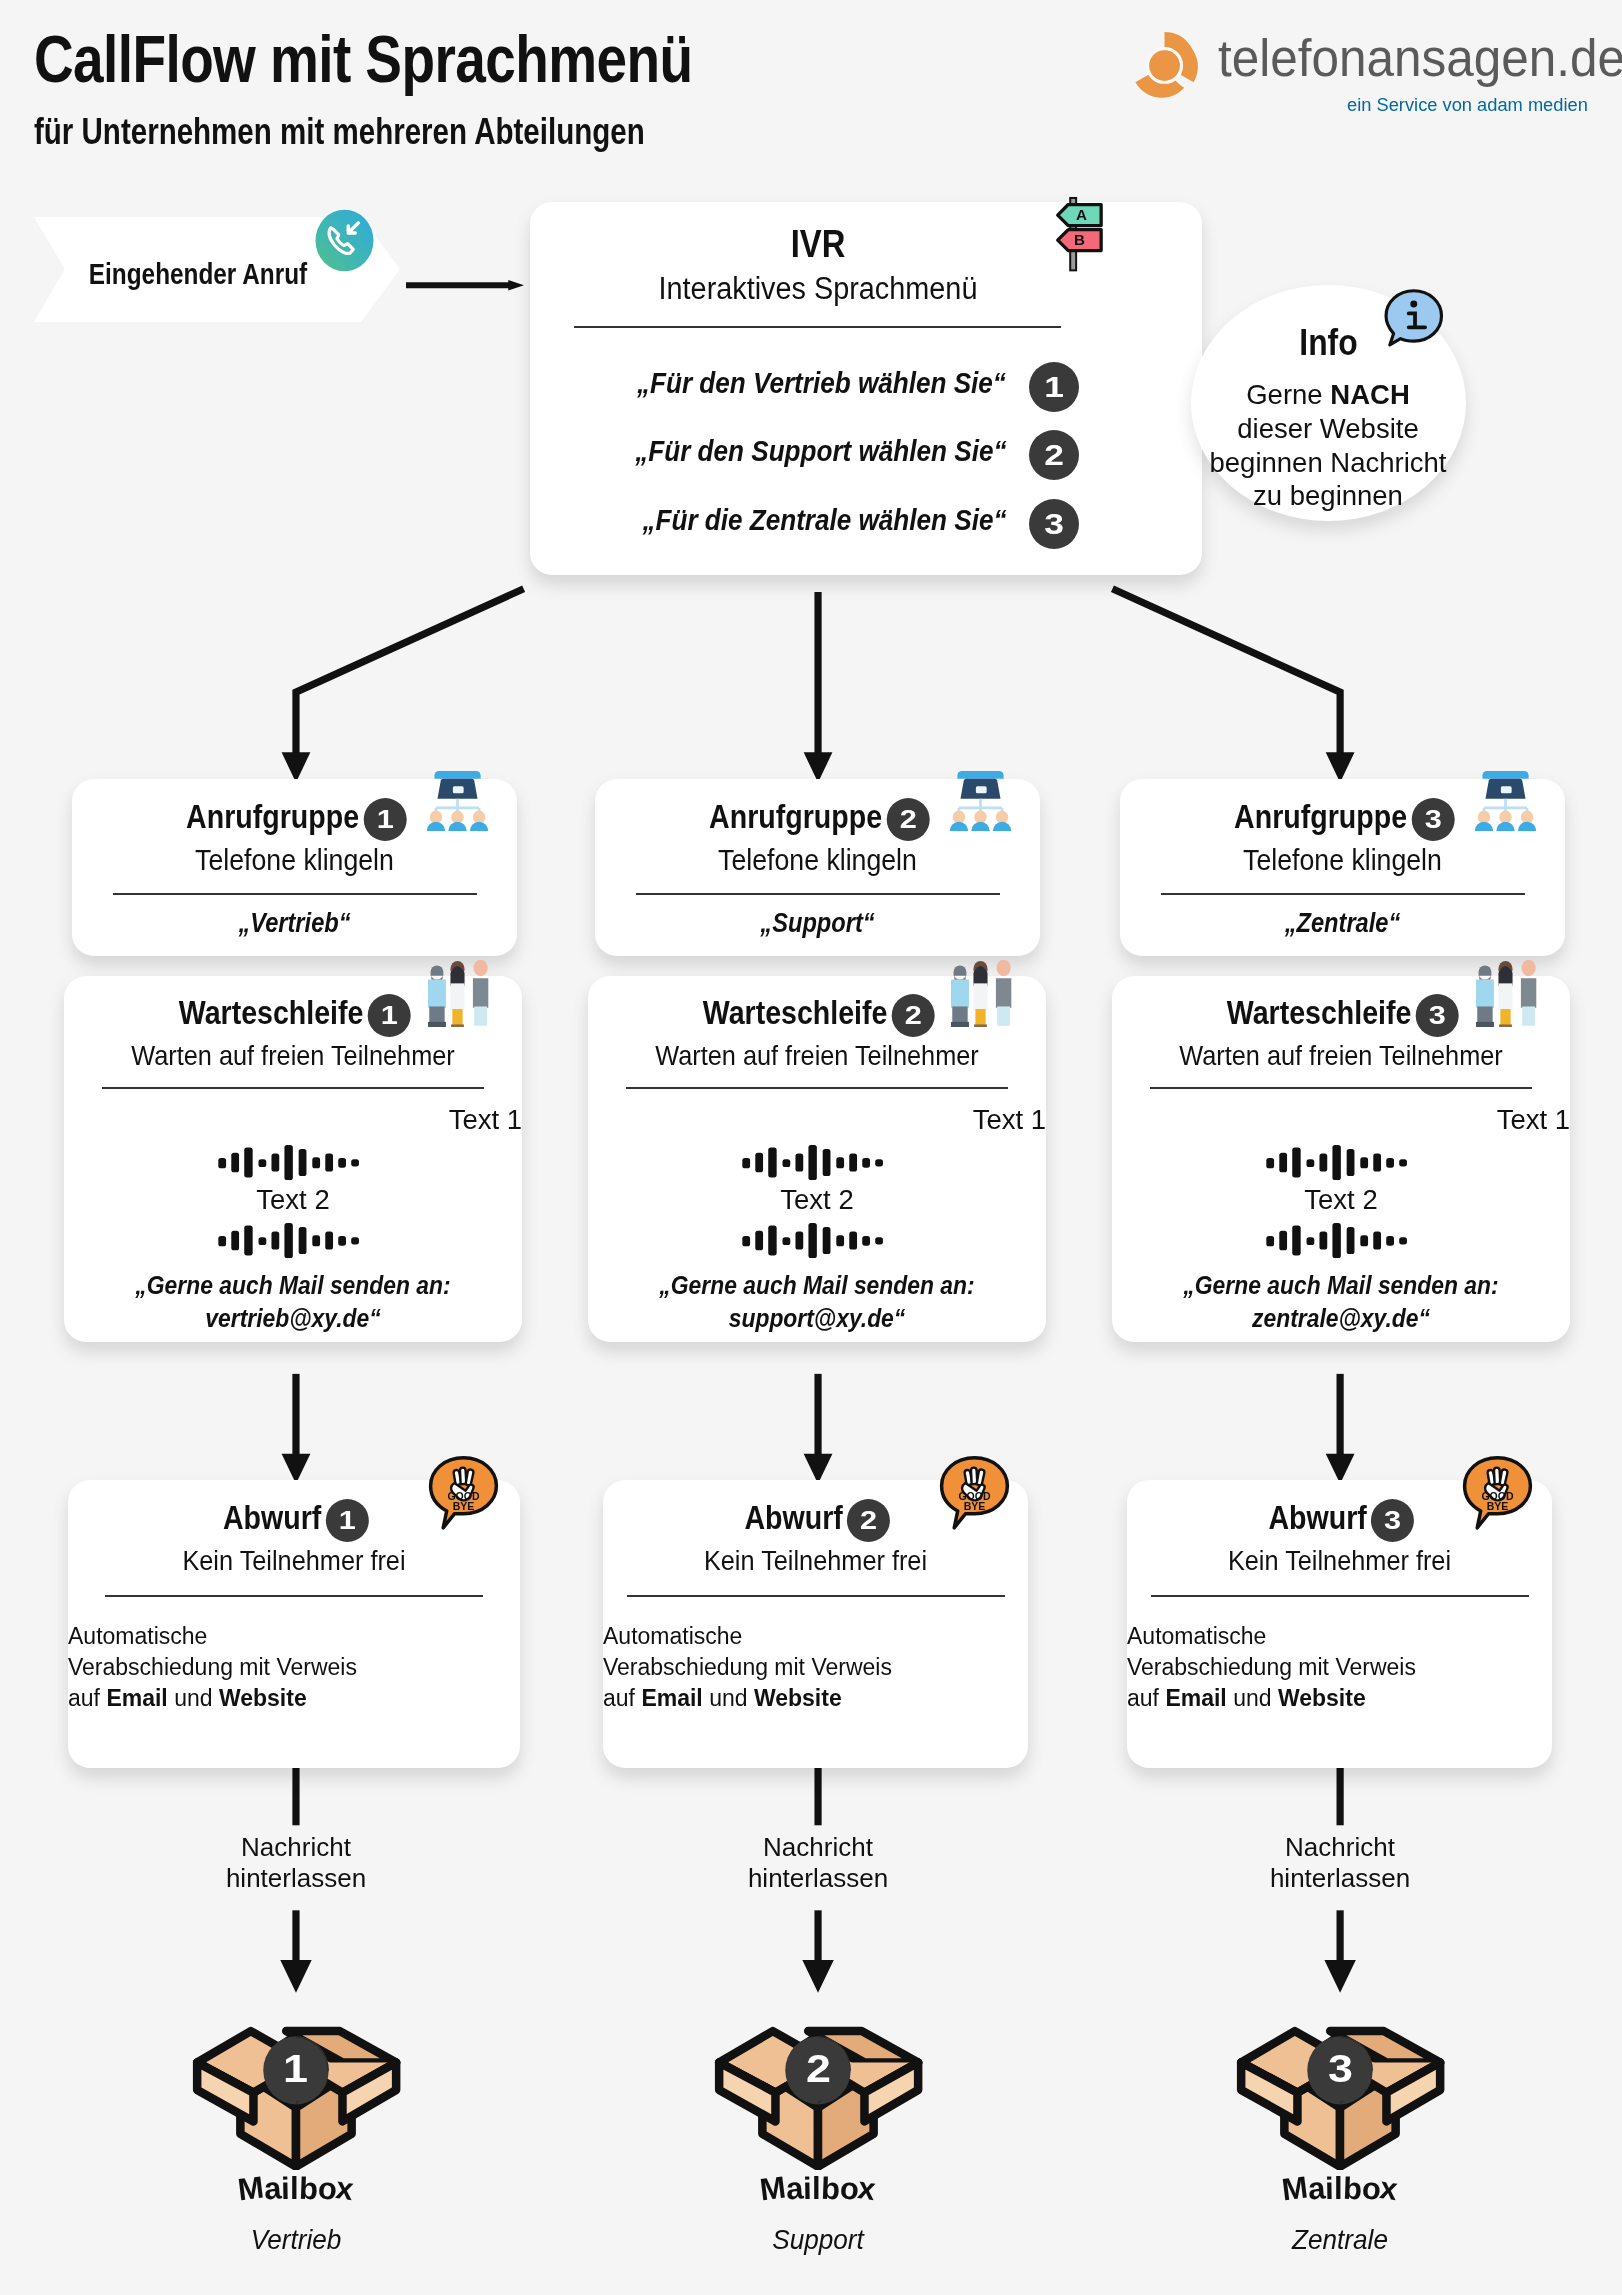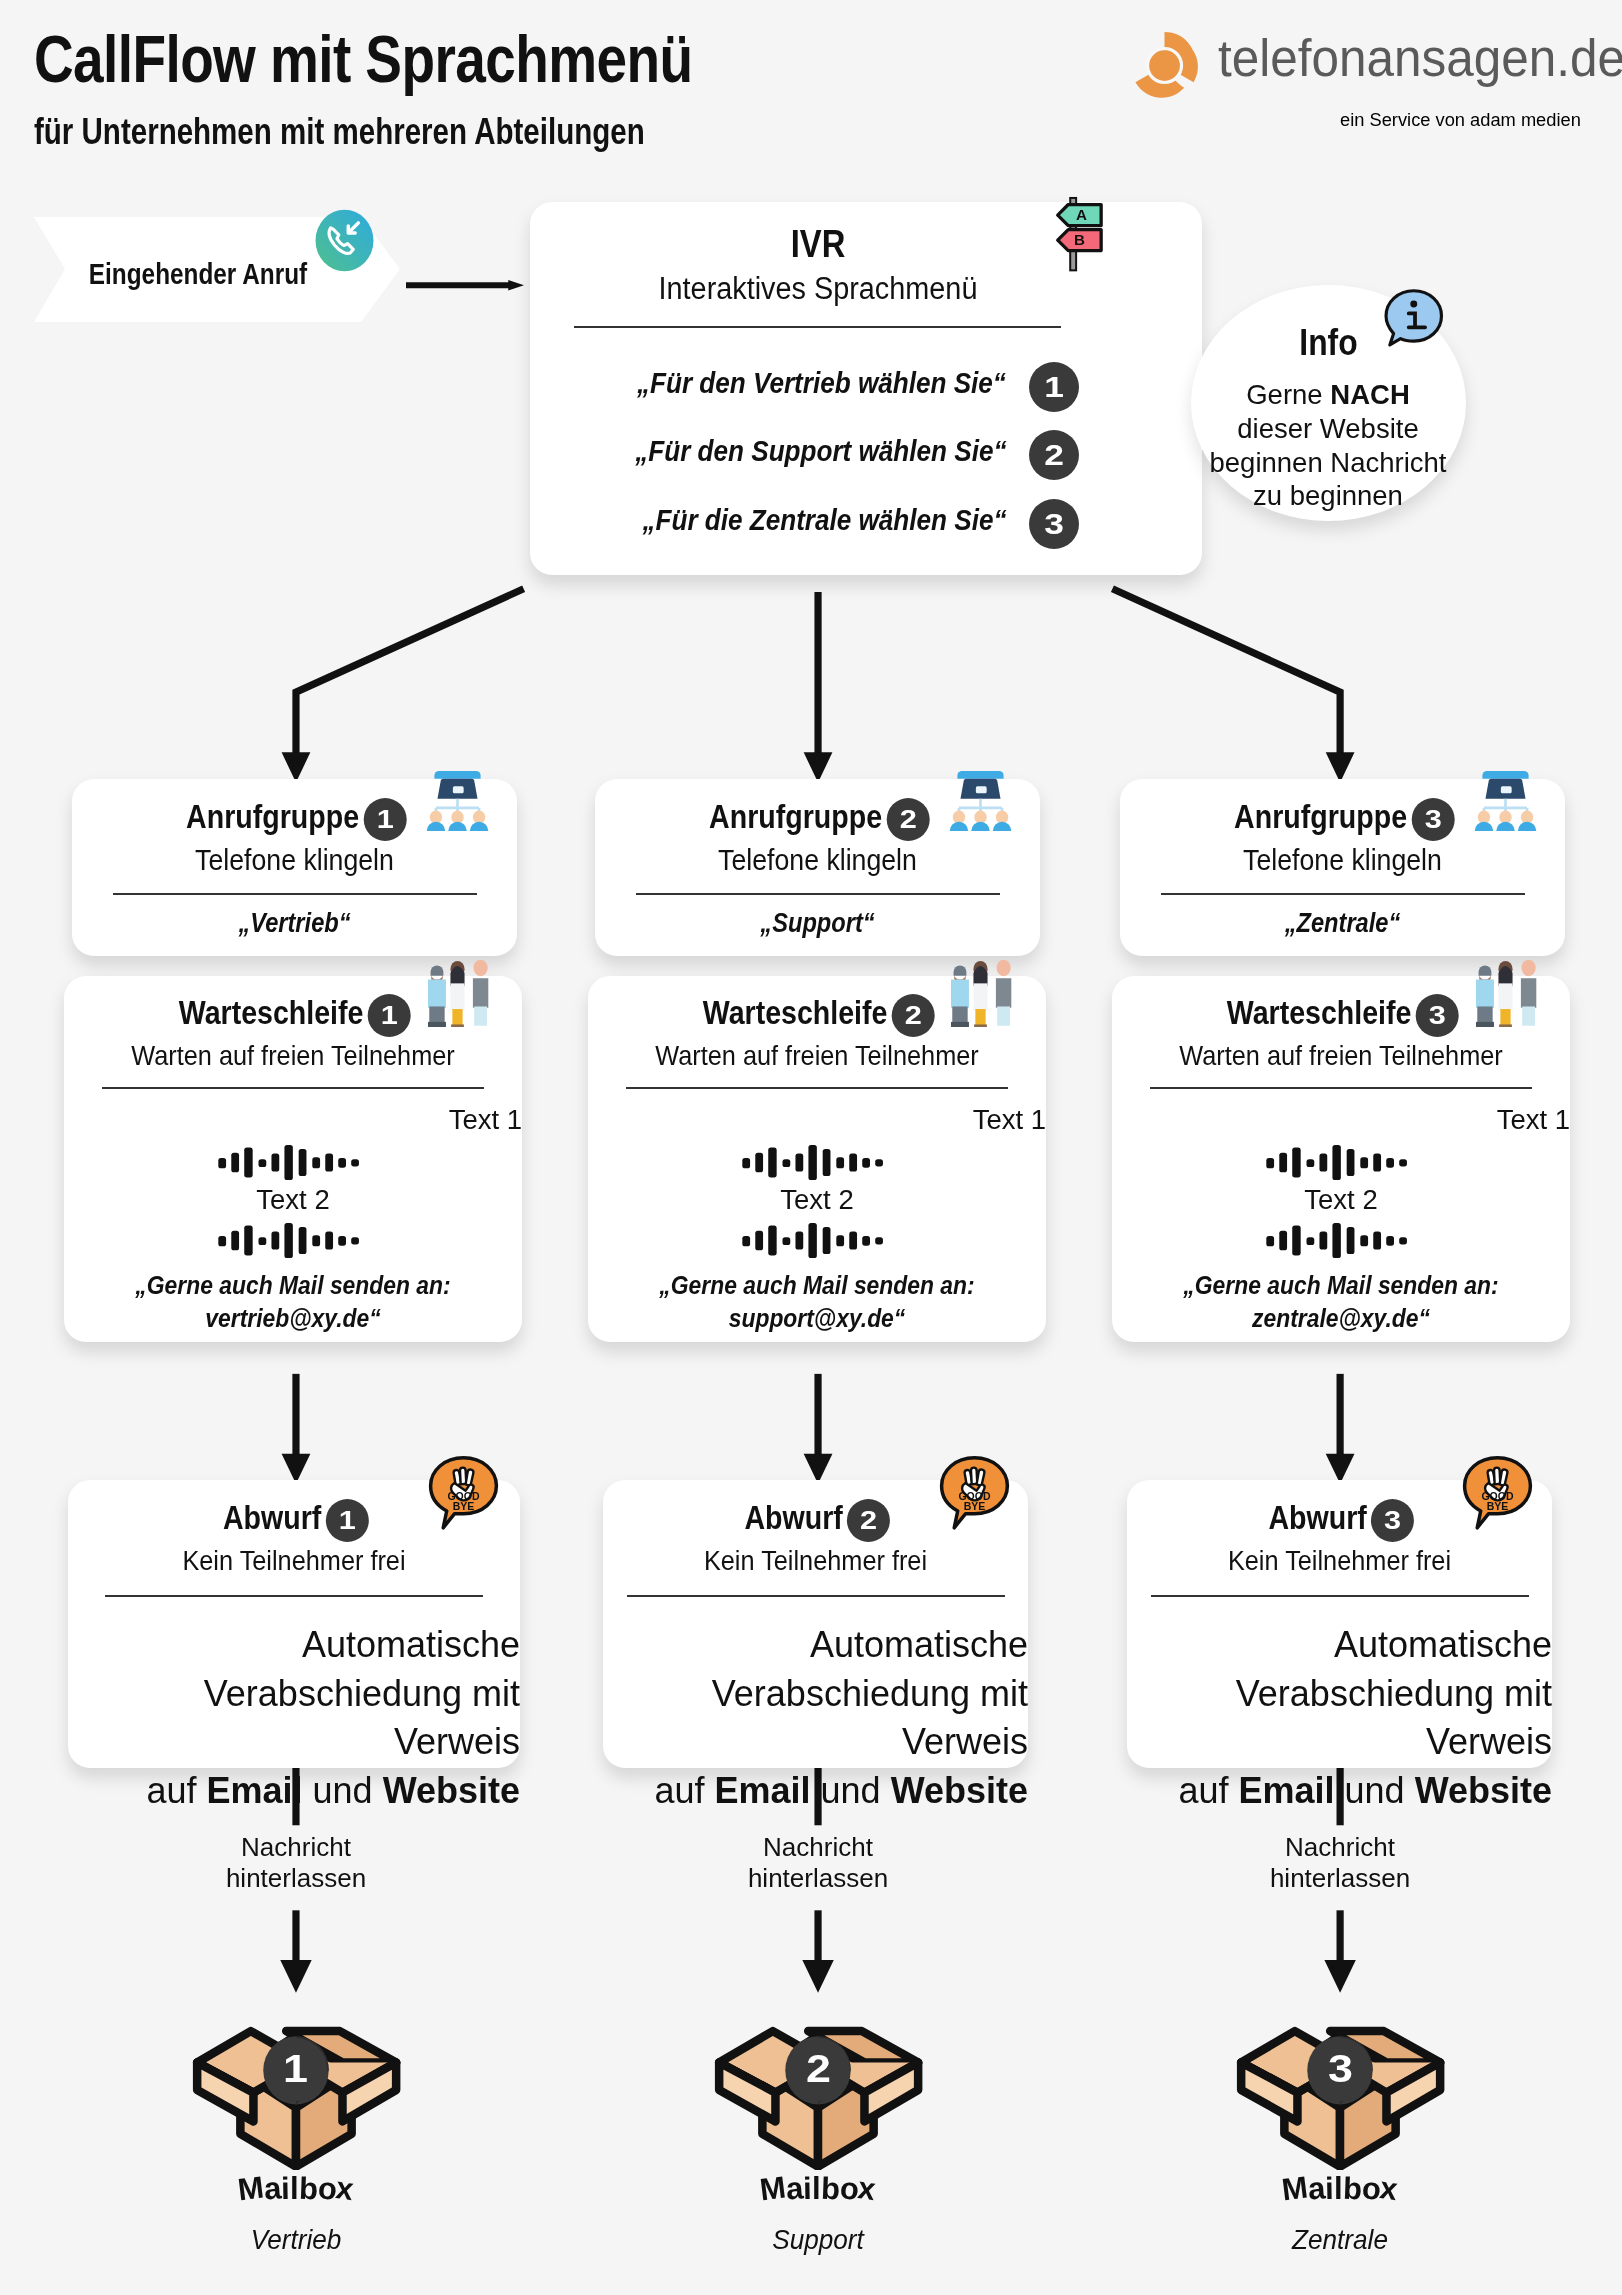--- a/index.html
+++ b/index.html
@@ -23,21 +23,21 @@
   .hdr-sub{
     position:absolute;left:34px;top:111px;
     font-size:36px;font-weight:bold;
     transform:scaleX(0.82);transform-origin:left top;
     white-space:nowrap;
   }
   .logo{position:absolute;left:1126px;top:25px;width:471px;height:85px;}
   .logo-mark{position:absolute;left:0;top:3.9px;width:77px;height:73px;}
   .logo-text{position:absolute;left:92px;top:3.9px;font-size:51px;color:#5a5a5a;
              transform:scaleX(0.97);transform-origin:left top;white-space:nowrap;}
-  .logo-tag{position:absolute;left:214px;top:69px;font-size:18.3px;color:#000000;white-space:nowrap;margin-top:15px;}
+  .logo-tag{position:absolute;left:221px;top:69px;font-size:18.3px;color:#0369a1;white-space:nowrap;}
 
   
   .card{
     position:absolute;background:#fff;border-radius:22px;
     box-shadow:0 9.2px 17px rgba(0,0,0,0.13);
   }
   .card-title{
     text-align:center;font-weight:bold;
     transform:scaleX(0.84);
     white-space:nowrap;
@@ -127,21 +127,21 @@
   .wait-mail{position:absolute;width:100%;text-align:center;font-size:26px;
              font-style:italic;font-weight:bold;transform:scaleX(0.88);line-height:1.25;}
   .icon-queue{position:absolute;width:77px;height:77px;}
 
   
   .ab-card{height:288px;text-decoration:underline;}
   .ab-title{position:absolute;left:0;top:18.3px;width:100%;font-size:34px;}
   .ab-title .badge{width:43px;height:43px;line-height:43px;font-size:26px;margin-left:9.2px;transform:scaleX(1.19);}
   .ab-sub{position:absolute;left:0;top:65px;width:100%;font-size:27.5px;transform:scaleX(0.92);}
   .ab-div{position:absolute;top:115px;height:2px;background:#333;}
-  .ab-body{position:absolute;width:100%;text-align:right;font-size:36px;line-height:1.35;}
+  .ab-body{position:absolute;width:100%;text-align:left;font-size:23px;line-height:1.35;}
   .ab-body b{font-weight:bold;}
   .icon-goodbye{position:absolute;width:77px;height:77px;}
 
   
   .msg-label{position:absolute;width:236px;text-align:center;font-size:26px;line-height:1.2;}
 
   
   .icon-mailbox{position:absolute;width:216px;height:177px;}
   .mbox-badge{
     position:absolute;border-radius:50%;background:#3a3a3a;color:#fff;

